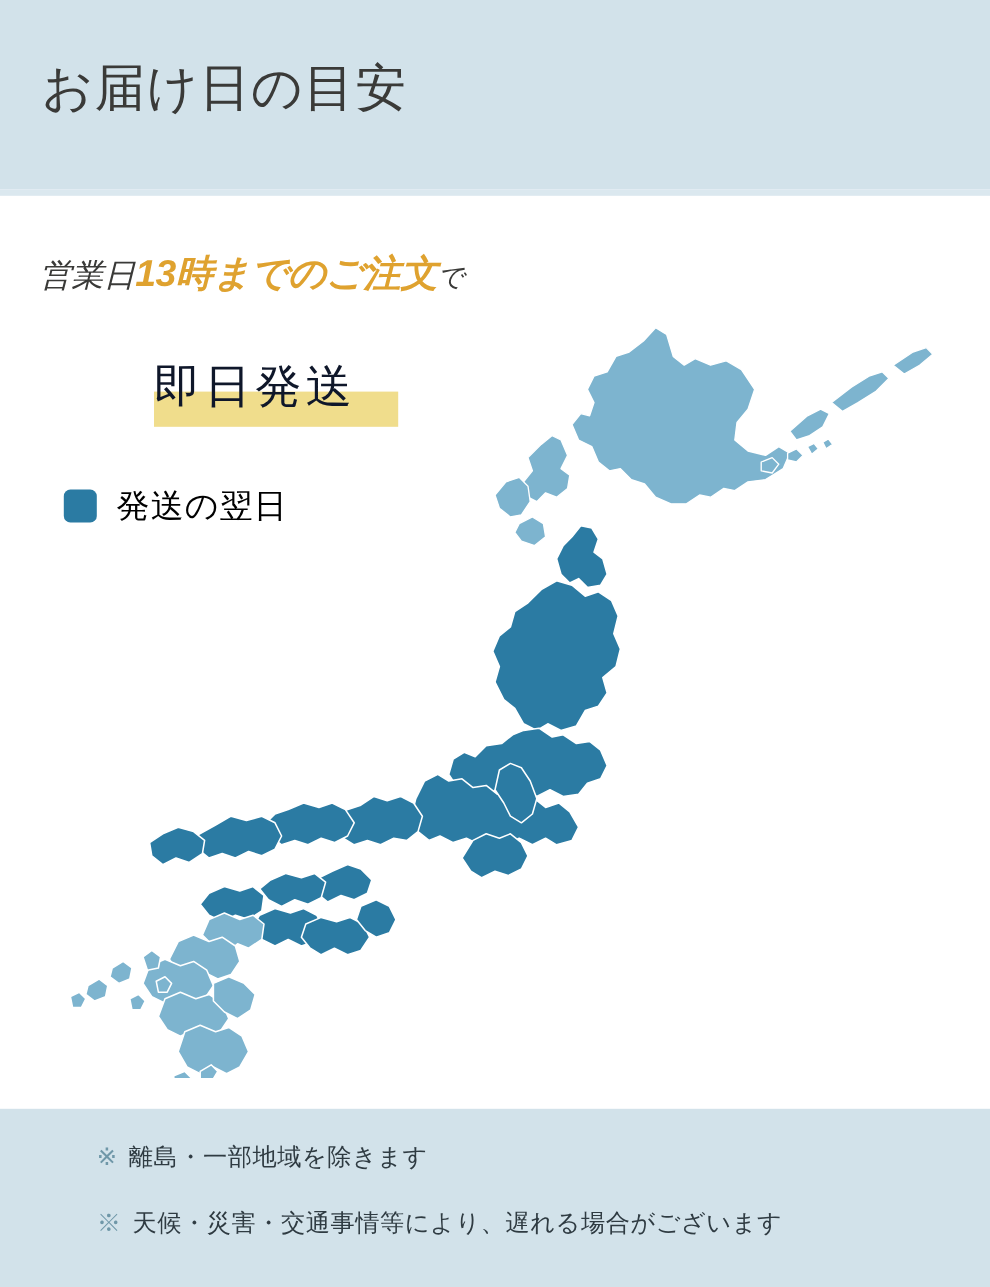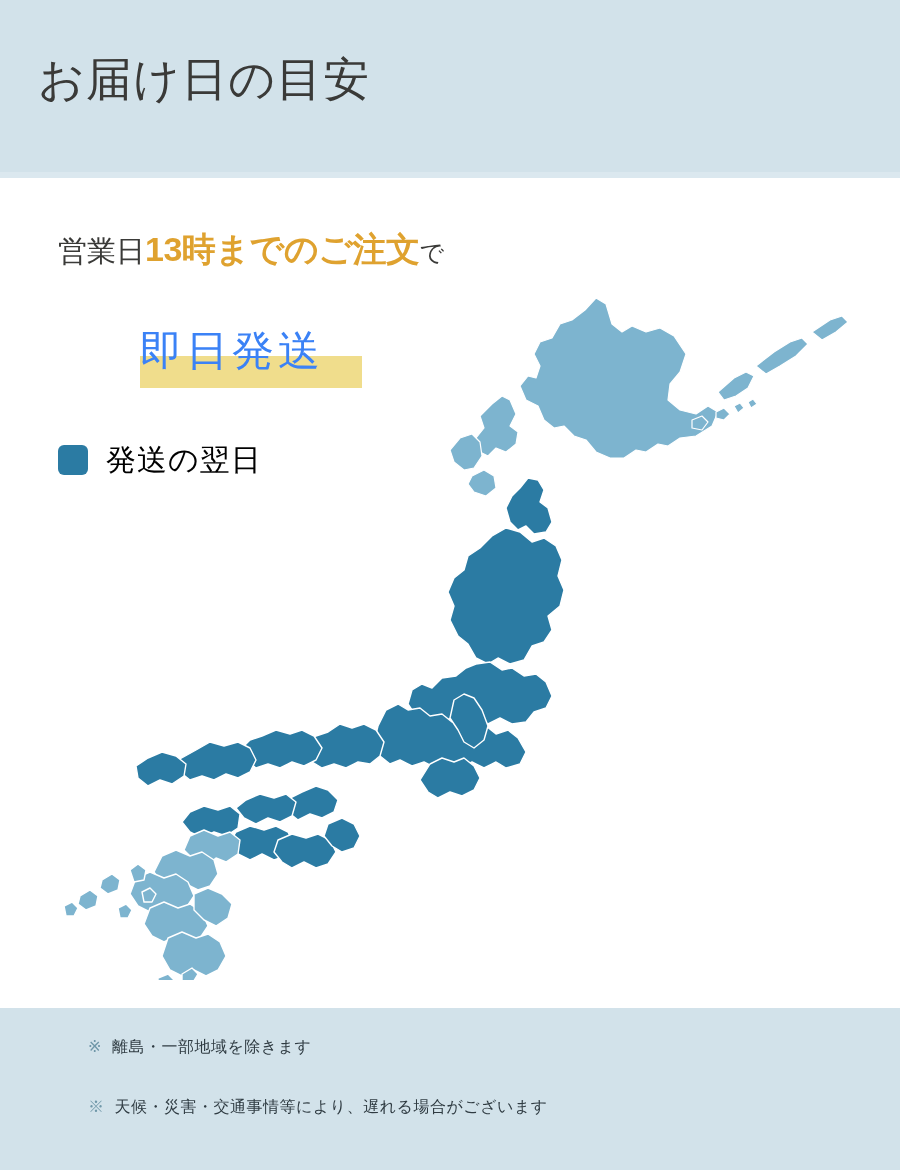--- a/index.html
+++ b/index.html
@@ -25,44 +25,44 @@
   .page-title{
     position:absolute;left:38px;top:52px;
     font-size:46px;line-height:1.2;
     color:#3a3a38;font-weight:400;
     letter-spacing:1px;
     white-space:nowrap;
   }
 
   
   .lead{
-    position:absolute;left:58px;top:228px;
+    position:absolute;left:36px;top:228px;
     font-size:29px;line-height:1.25;color:#3a3a38;
-    white-space:nowrap;letter-spacing:0px;
+    white-space:nowrap;letter-spacing:0px;font-style:italic;
   }
   .lead .accent{color:#dfa22f;font-size:34px;font-weight:700;letter-spacing:-0.5px;}
   .lead .tail{font-size:24px;}
 
   .subnote{
     position:absolute;left:146px;top:280px;
     font-size:19px;color:#dfa22f;letter-spacing:0.5px;
     white-space:nowrap;
   }
 
   .sokujitsu-wrap{
     position:absolute;left:140px;top:330px;
     height:58px;
   }
   .sokujitsu-hl{
     position:absolute;left:0;top:26px;width:222px;height:32px;
     background:#f0dd8c;
   }
   .sokujitsu-text{
     position:relative;
-    font-size:42px;line-height:1;color:#3b82f6;
+    font-size:42px;line-height:1;color:#0f172a;
     letter-spacing:4px;white-space:nowrap;
     font-weight:400;
   }
 
   
   .legend{position:absolute;left:58px;top:440px;}
   .legend-row{display:flex;align-items:center;margin-bottom:18px;height:40px;}
   .swatch{width:30px;height:30px;border-radius:6px;flex:none;}
   .legend-label{
     margin-left:18px;font-size:30px;color:#000000;white-space:nowrap;
@@ -73,21 +73,21 @@
   .map{position:absolute;left:40px;top:280px;width:860px;height:700px;}
   .map svg{display:block;width:860px;height:700px;}
 
   
   .footer{
     position:absolute;left:0;top:1008px;width:900px;height:162px;
     background:#d2e2ea;
   }
   .footnote{
     position:absolute;left:88px;
-    font-size:16px;color:#2f3b42;white-space:nowrap;letter-spacing:0.5px;
+    font-size:22px;color:#2f3b42;white-space:nowrap;letter-spacing:0.5px;
   }
   .footnote .mark{color:#6f97a8;margin-right:10px;}
   .fn1{top:1037px;}
   .fn2{top:1097px;font-family:Liberation Mono, monospace;}
 </style>
 </head>
 <body>
 
 <div class="page">
 

